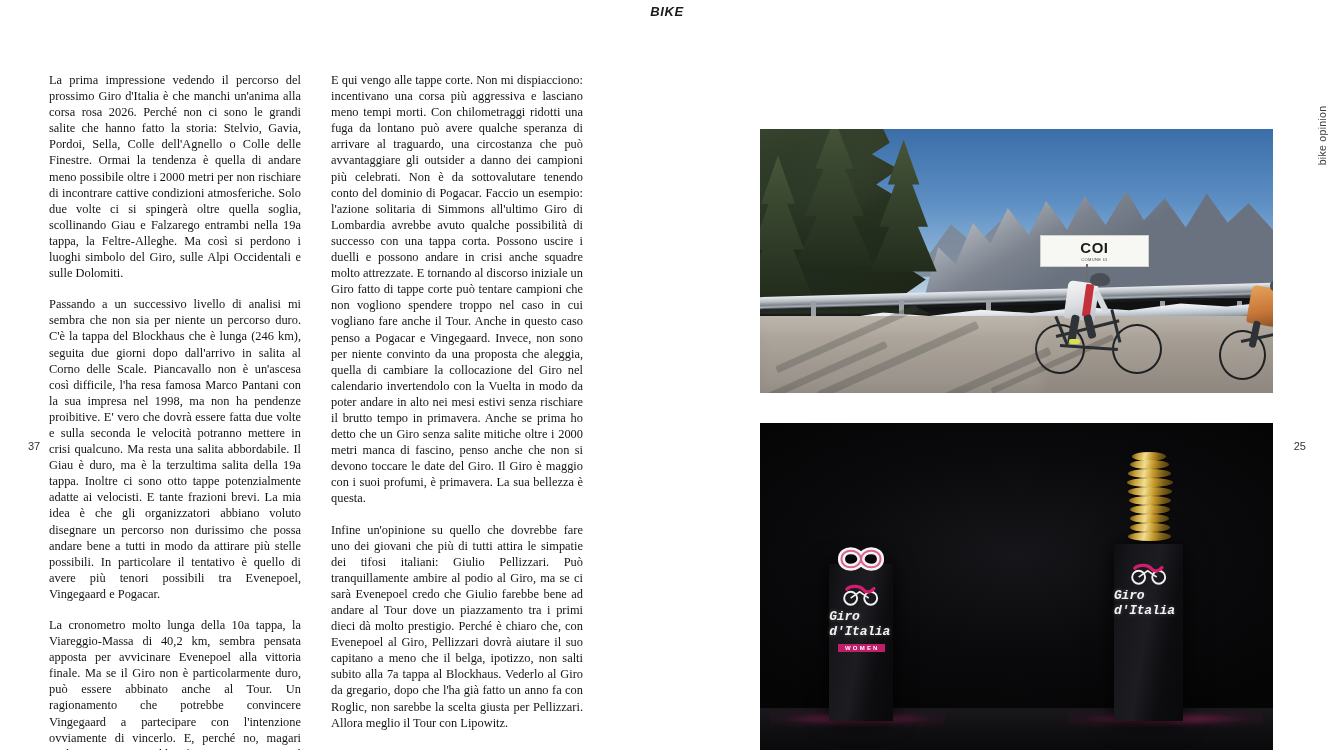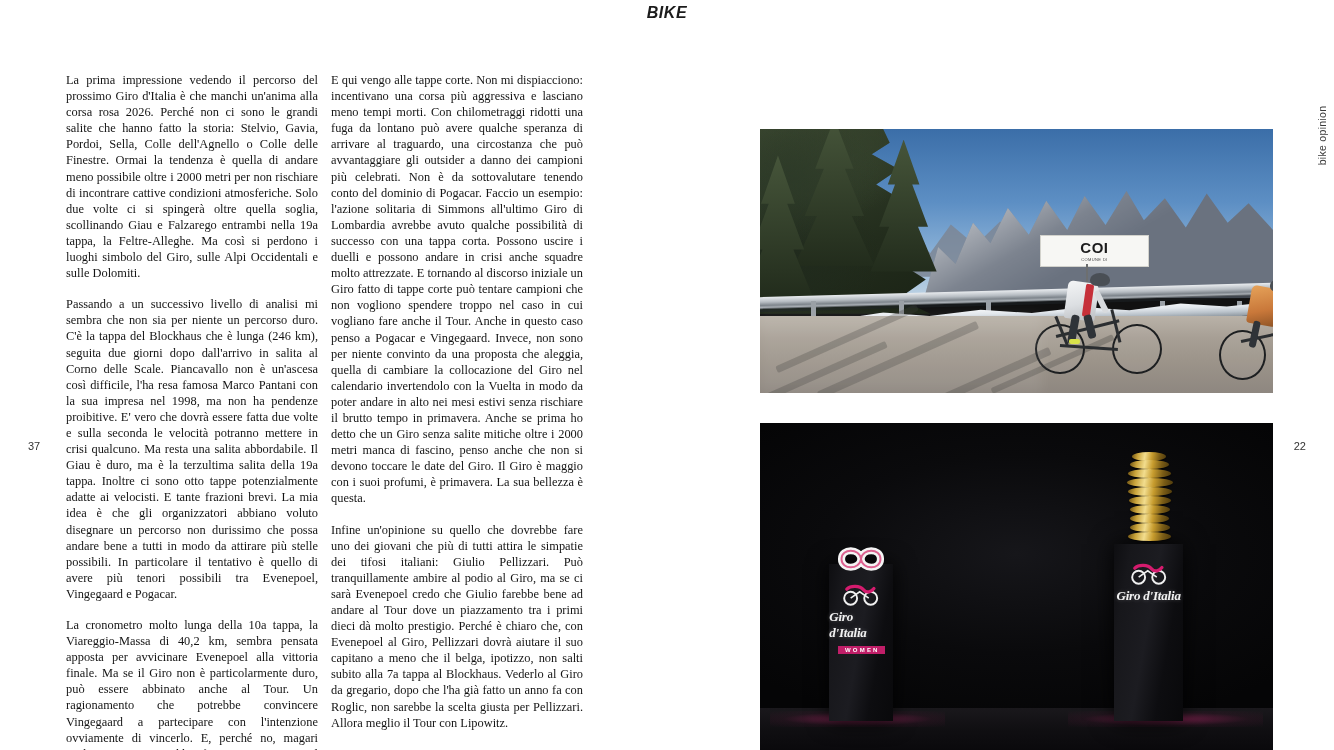--- a/index.html
+++ b/index.html
@@ -24,21 +24,21 @@
   
   .running-head {
     position: absolute;
     left: 0;
     top: 4px;
     width: 1334px;
     text-align: center;
     font-family: "Liberation Sans", sans-serif;
     font-weight: bold;
     font-style: italic;
-    font-size: 16px;
+    font-size: 13px;
     letter-spacing: 0.6px;
     color: #1b1b1b;
   }
   
   .side-label {
     position: absolute;
     right: 18px;
     top: 46px;
     font-family: "Liberation Sans", sans-serif;
     font-size: 10.5px;
@@ -64,21 +64,21 @@
     position: absolute;
     top: 72px;
     width: 252px;
     font-size: 12.4px;
     line-height: 16.1px;
     text-align: justify;
     text-justify: inter-word;
     hyphens: manual;
     color: #141414;
   }
-  .col-1 { left: 66px; }
+  .col-1 { left: 49px; }
   .col-2 { left: 331px; }
   .col p {
     margin: 0 0 15px 0;
   }
   .col p:last-child { margin-bottom: 0; }
   .col-1 { height: 678px; overflow: hidden; }
 
   
   .photo {
     position: absolute;
@@ -311,21 +311,21 @@
     flex-direction: column;
     align-items: center;
   }
   .giro-logo {
     position: relative;
     width: 42px;
     height: 22px;
     margin-top: 0;
   }
   .giro-word {
-    font-family: Liberation Serif, serif;
+    font-family: Liberation Mono, monospace;
     font-weight: bold;
     font-style: italic;
     color: #f2f2f2;
     letter-spacing: -0.2px;
     text-shadow: 0 0 4px rgba(255,255,255,0.25);
   }
   .giro-women {
     font-family: "Liberation Sans", sans-serif;
     font-weight: bold;
     color: #ffffff;
@@ -360,21 +360,21 @@
 </head>
 <body>
 
 <div class="page">
 
   <div class="running-head">BIKE</div>
 
   <div class="side-label">bike opinion</div>
 
   <div class="folio left">37</div>
-  <div class="folio right">22</div>
+  <div class="folio right">25</div>
 
   <div class="col col-1">
     <p>La prima impressione vedendo il percorso del prossimo Giro d'Italia è che manchi un'anima alla corsa rosa 2026. Perché non ci sono le grandi salite che hanno fatto la storia: Stelvio, Gavia, Pordoi, Sella, Colle dell'Agnello o Colle delle Finestre. Ormai la tendenza è quella di andare meno possibile oltre i 2000 metri per non rischiare di incontrare cattive condizioni atmosferiche. Solo due volte ci si spingerà oltre quella soglia, scollinando Giau e Falzarego entrambi nella 19a tappa, la Feltre-Alleghe. Ma così si perdono i luoghi simbolo del Giro, sulle Alpi Occidentali e sulle Dolomiti.</p>
     <p>Passando a un successivo livello di analisi mi sembra che non sia per niente un percorso duro. C'è la tappa del Blockhaus che è lunga (246 km), seguita due giorni dopo dall'arrivo in salita al Corno delle Scale. Piancavallo non è un'ascesa così difficile, l'ha resa famosa Marco Pantani con la sua impresa nel 1998, ma non ha pendenze proibitive. E' vero che dovrà essere fatta due volte e sulla seconda le velocità potranno mettere in crisi qualcuno. Ma resta una salita abbordabile. Il Giau è duro, ma è la terzultima salita della 19a tappa. Inoltre ci sono otto tappe potenzialmente adatte ai velocisti. E tante frazioni brevi. La mia idea è che gli organizzatori abbiano voluto disegnare un percorso non durissimo che possa andare bene a tutti in modo da attirare più stelle possibili. In particolare il tentativo è quello di avere più tenori possibili tra Evenepoel, Vingegaard e Pogacar.</p>
     <p>La cronometro molto lunga della 10a tappa, la Viareggio-Massa di 40,2 km, sembra pensata apposta per avvicinare Evenepoel alla vittoria finale. Ma se il Giro non è particolarmente duro, può essere abbinato anche al Tour. Un ragionamento che potrebbe convincere Vingegaard a partecipare con l'intenzione ovviamente di vincerlo. E, perché no, magari anche Pogacar potrebbe fare un pensierino al ritorno al Giro. I tanti arrivi per sprinter possono essere letti come un appello a Milan. E, non rendendo l'altimetria impossibile, il novero dei papabili vincitori potrebbe ampliarsi. Poi mi sono venute in mente altre considerazioni che elenco. Noto che ci sono ben quattro tappe su 21 all'estero. Alle tre della partenza in Bulgaria bisogna</p>
   </div>
 
   <div class="col col-2">
     <p>E qui vengo alle tappe corte. Non mi dispiacciono: incentivano una corsa più aggressiva e lasciano meno tempi morti. Con chilometraggi ridotti una fuga da lontano può avere qualche speranza di arrivare al traguardo, una circostanza che può avvantaggiare gli outsider a danno dei campioni più celebrati. Non è da sottovalutare tenendo conto del dominio di Pogacar. Faccio un esempio: l'azione solitaria di Simmons all'ultimo Giro di Lombardia avrebbe avuto qualche possibilità di successo con una tappa corta. Possono uscire i duelli e possono andare in crisi anche squadre molto attrezzate. E tornando al discorso iniziale un Giro fatto di tappe corte può tentare campioni che non vogliono spendere troppo nel caso in cui vogliano fare anche il Tour. Anche in questo caso penso a Pogacar e Vingegaard. Invece, non sono per niente convinto da una proposta che aleggia, quella di cambiare la collocazione del Giro nel calendario invertendolo con la Vuelta in modo da poter andare in alto nei mesi estivi senza rischiare il brutto tempo in primavera. Anche se prima ho detto che un Giro senza salite mitiche oltre i 2000 metri manca di fascino, penso anche che non si devono toccare le date del Giro. Il Giro è maggio con i suoi profumi, è primavera. La sua bellezza è questa.</p>
     <p>Infine un'opinione su quello che dovrebbe fare uno dei giovani che più di tutti attira le simpatie dei tifosi italiani: Giulio Pellizzari. Può tranquillamente ambire al podio al Giro, ma se ci sarà Evenepoel credo che Giulio farebbe bene ad andare al Tour dove un piazzamento tra i primi dieci dà molto prestigio. Perché è chiaro che, con Evenepoel al Giro, Pellizzari dovrà aiutare il suo capitano a meno che il belga, ipotizzo, non salti subito alla 7a tappa al Blockhaus. Vederlo al Giro da gregario, dopo che l'ha già fatto un anno fa con Roglic, non sarebbe la scelta giusta per Pellizzari. Allora meglio il Tour con Lipowitz.</p>

